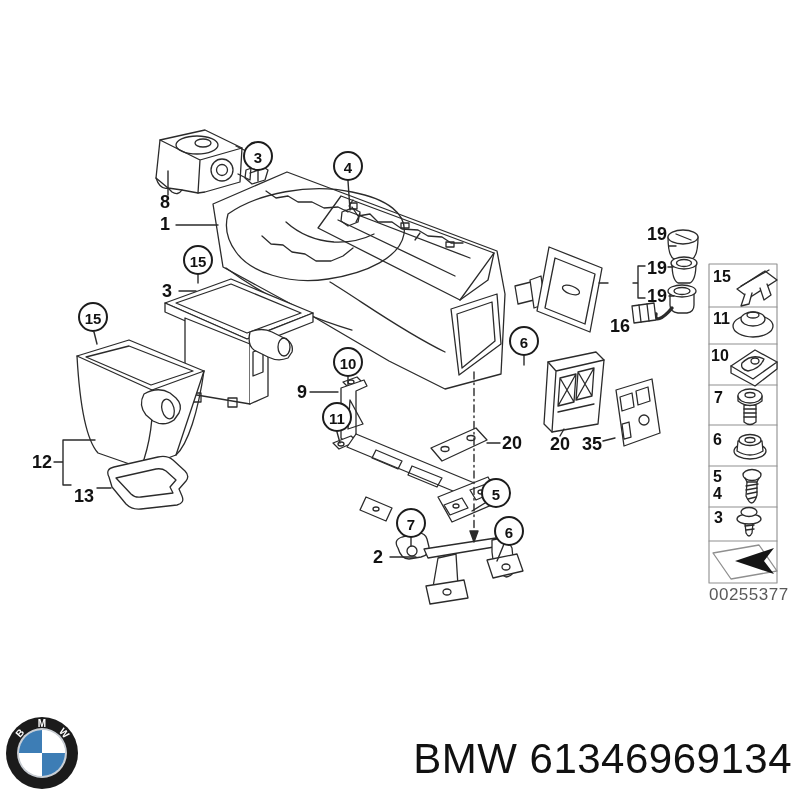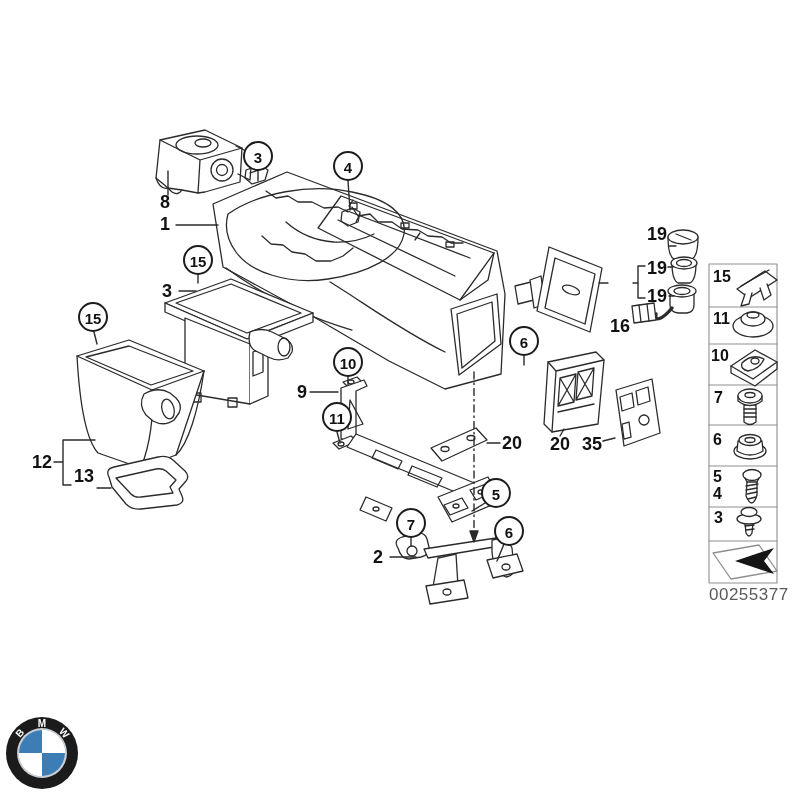--- a/index.html
+++ b/index.html
@@ -250,21 +250,21 @@
       <div class="callout" style="left: 333px; top: 347px;">10</div>
       <div class="callout" style="left: 322px; top: 402px;">11</div>
       <div class="callout" style="left: 509px; top: 326px;">6</div>
       <div class="callout" style="left: 481px; top: 478px;">5</div>
       <div class="callout" style="left: 396px; top: 508px;">7</div>
       <div class="callout" style="left: 494px; top: 516px;">6</div>
       <div class="plabel" style="left: 165px; top: 202px;">8</div>
       <div class="plabel" style="left: 165px; top: 224px;">1</div>
       <div class="plabel" style="left: 167px; top: 291px;">3</div>
       <div class="plabel" style="left: 42px; top: 462px;">12</div>
-      <div class="plabel" style="left: 84px; top: 476px;">13</div>
+      <div class="plabel" style="left: 84px; top: 496px;">13</div>
       <div class="plabel" style="left: 302px; top: 392px;">9</div>
       <div class="plabel" style="left: 378px; top: 557px;">2</div>
       <div class="plabel" style="left: 512px; top: 443px;">20</div>
       <div class="plabel" style="left: 620px; top: 283px; margin-top: 43px;">16</div>
       <div class="plabel" style="left: 657px; top: 234px;">19</div>
       <div class="plabel" style="left: 657px; top: 268px;">19</div>
       <div class="plabel" style="left: 657px; top: 296px;">19</div>
       <div class="plabel" style="left: 560px; top: 444px;">20</div>
       <div class="plabel" style="left: 592px; top: 444px;">35</div>
       <div class="legnum" style="left: 713px; top: 268px;">15</div>
@@ -289,14 +289,15 @@
     <path d="M38,38 L15,38 A23,23 0 0 0 38,61 Z" fill="#ffffff"></path>
     <path d="M38,38 L38,61 A23,23 0 0 0 61,38 Z" fill="#3d7db5"></path>
     <g id="logo-letters">
           <text x="38" y="11.5" transform="rotate(-48 38 38)" text-anchor="middle" fill="#ffffff" font-size="10" font-weight="bold" font-family="&quot;Liberation Sans&quot;, sans-serif">B</text>
           <text x="38" y="11.5" transform="rotate(0 38 38)" text-anchor="middle" fill="#ffffff" font-size="10" font-weight="bold" font-family="&quot;Liberation Sans&quot;, sans-serif">M</text>
           <text x="38" y="11.5" transform="rotate(48 38 38)" text-anchor="middle" fill="#ffffff" font-size="10" font-weight="bold" font-family="&quot;Liberation Sans&quot;, sans-serif">W</text>
         </g>
   </svg>
 </div>
 
+<div class="footer-text">BMW 61346969134</div>
 
 </div>
 
 </body></html>

